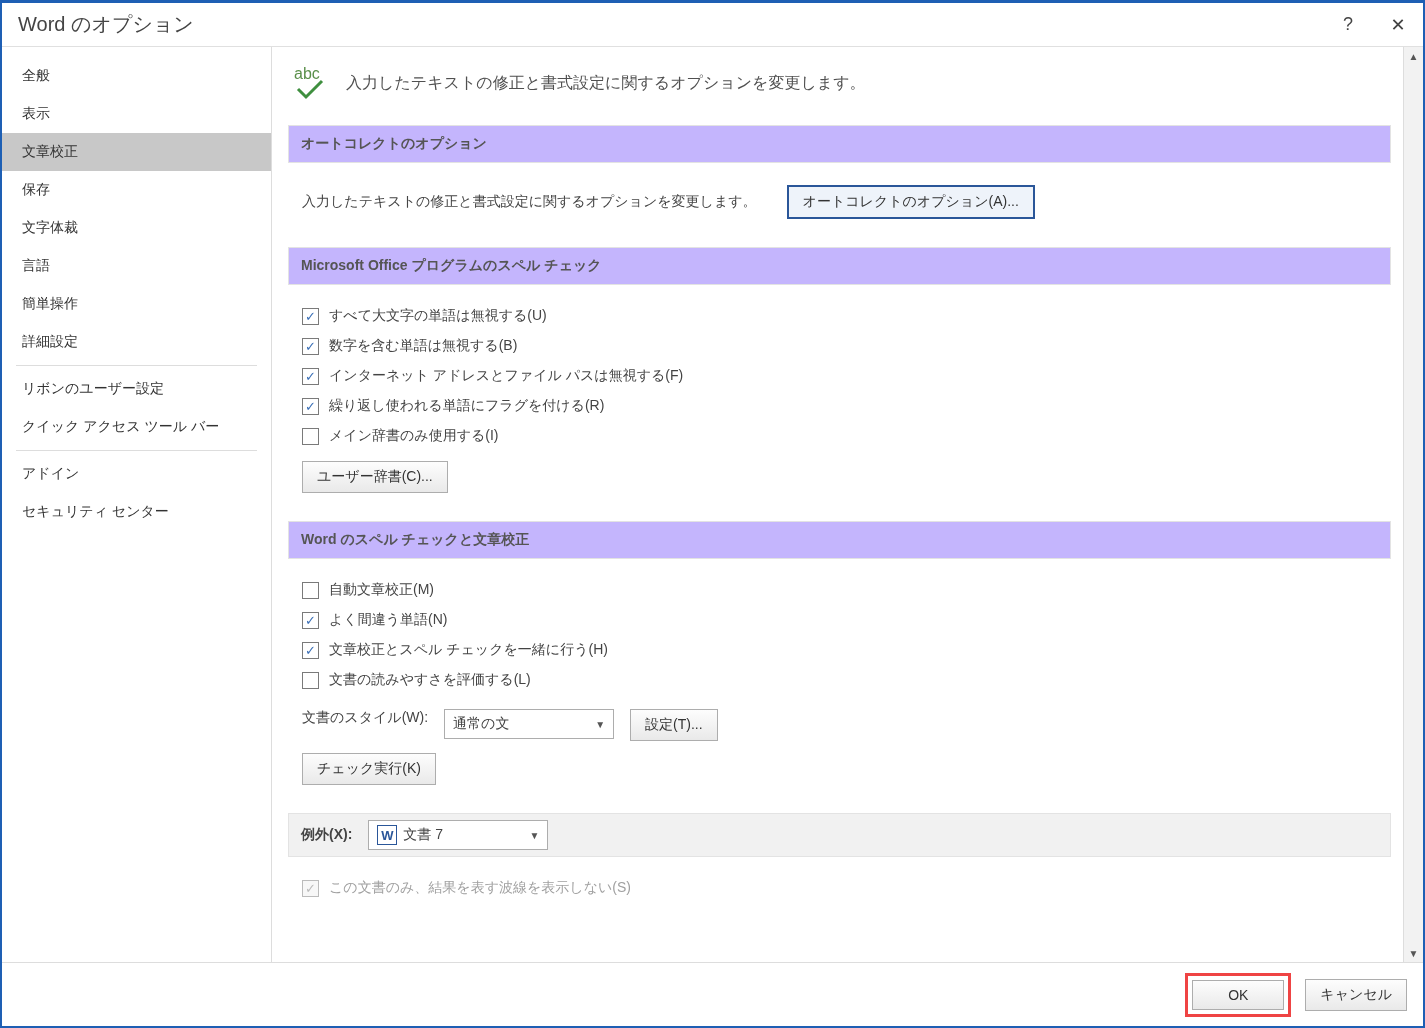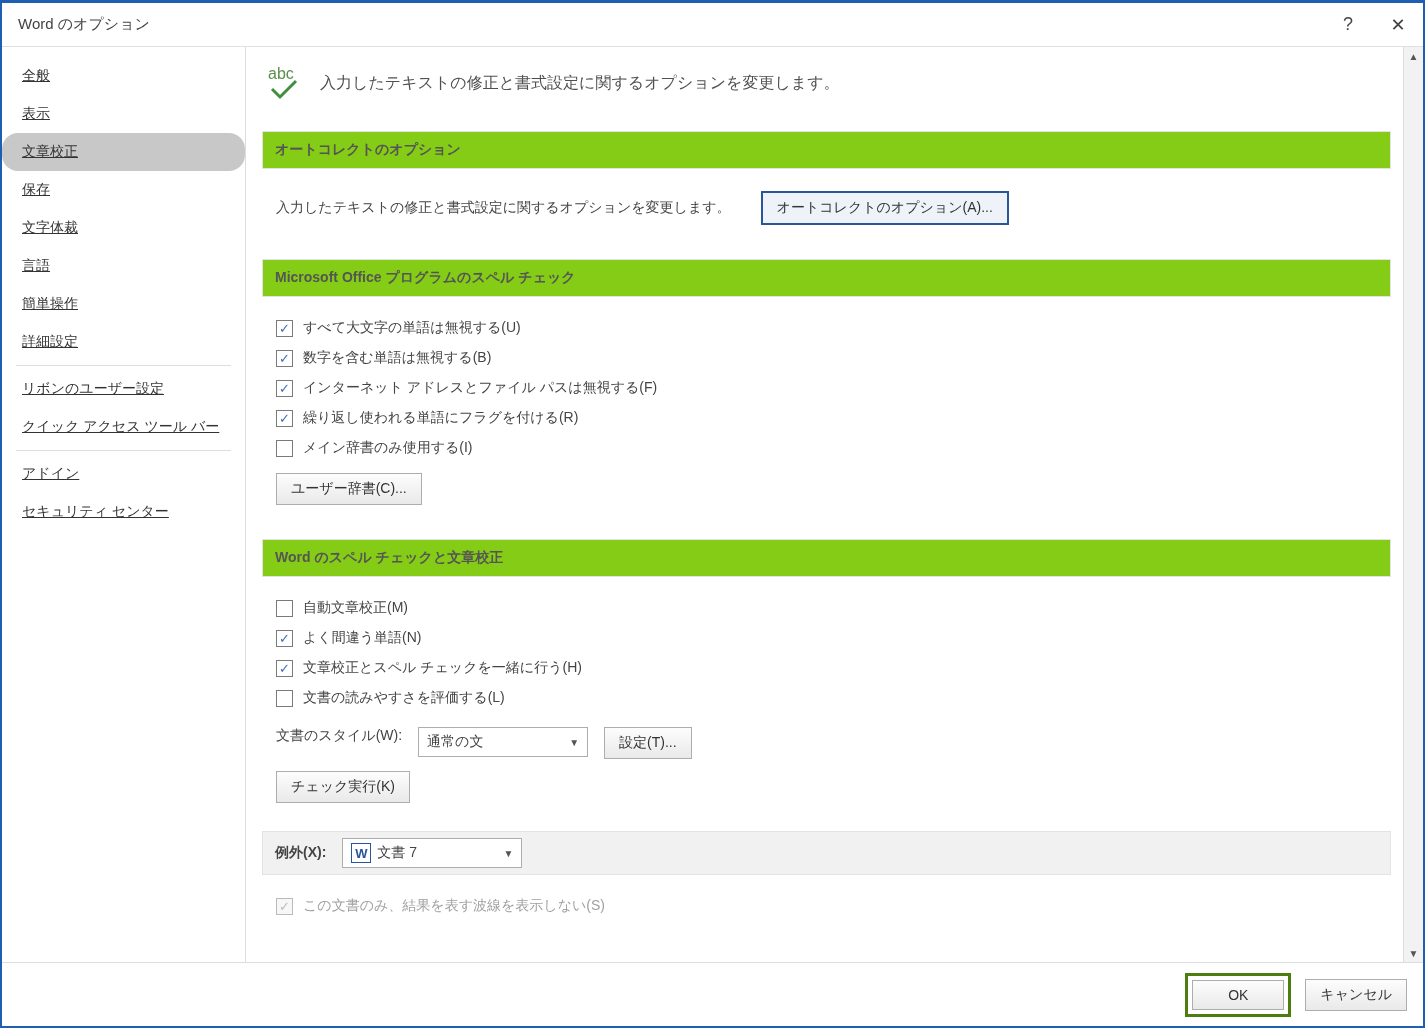--- a/index.html
+++ b/index.html
@@ -18,45 +18,43 @@
       flex-direction: column;
       position: relative;
     }
     .titlebar {
       height: 44px;
       display: flex;
       align-items: center;
       padding: 0 0 0 16px;
       border-bottom: 1px solid #e0e0e0;
     }
-    .titlebar .title { flex: 1; font-size: 15px; color: #444; }
+    .titlebar .title { flex: 1; font-size: 20px; color: #444; }
     .titlebar .tb-btn {
       width: 50px; height: 44px;
       display: flex; align-items: center; justify-content: center;
       color: #444; font-size: 18px;
     }
     .body {
       flex: 1;
       display: flex;
       overflow: hidden;
     }
     .sidebar {
-      width: 244px;
+      width: 270px;
       border-right: 1px solid #ddd;
       padding-top: 10px;
-      text-decoration: underline;
     }
     .sidebar .item {
       padding: 10px 20px;
       color: #333;
       cursor: default;
     }
     .sidebar .item.selected {
       background: #c8c8c8;
-      border-radius: 16px;
     }
     .sidebar .sep {
       height: 1px; background: #ddd; margin: 4px 14px;
     }
     .content-wrap {
       flex: 1;
       position: relative;
       display: flex;
     }
     .content {
@@ -79,26 +77,26 @@
       font-size: 10px; color: #555;
     }
     .scrollbar .track { flex: 1; }
     .hero {
       display: flex; align-items: center;
       gap: 14px; padding: 4px 0 16px 4px;
     }
     .hero-icon { width: 40px; height: 40px; display:flex; justify-content:center; }
     .hero-text { font-size: 16px; color: #505050; }
     .section-head {
-      background: #84cc16;
+      background: #c4b5fd;
       border: 1px solid #e3e3e3;
       padding: 9px 12px;
       font-weight: bold;
       color: #555;
-      margin-top: 12px;
+      margin-top: 6px;
     }
     .section-body {
       padding: 16px 10px 16px 14px;
     }
     .row {
       display: flex; align-items: center;
       gap: 10px;
       padding: 6px 0;
     }
     .cb {
@@ -139,21 +137,21 @@
       padding: 6px 12px;
       display:flex; align-items:center; gap: 16px;
       margin-top: 6px;
     }
     .footer {
       height: 64px;
       border-top: 1px solid #ddd;
       display:flex; align-items:center; justify-content:flex-end;
       gap: 14px; padding: 0 16px;
     }
-    .ok-highlight { border: 3px solid #4d7c0f; padding:4px; display:inline-block; }
+    .ok-highlight { border: 3px solid #ef4444; padding:4px; display:inline-block; }
     .doc-icon {
       width: 20px; height: 20px;
       display:inline-flex; align-items:center; justify-content:center;
       font-size: 13px; color:#2a5699;
       border:1px solid #2a5699; background:#fff;
       font-weight:bold;
     }
   </style>
 </head>
 <body>

